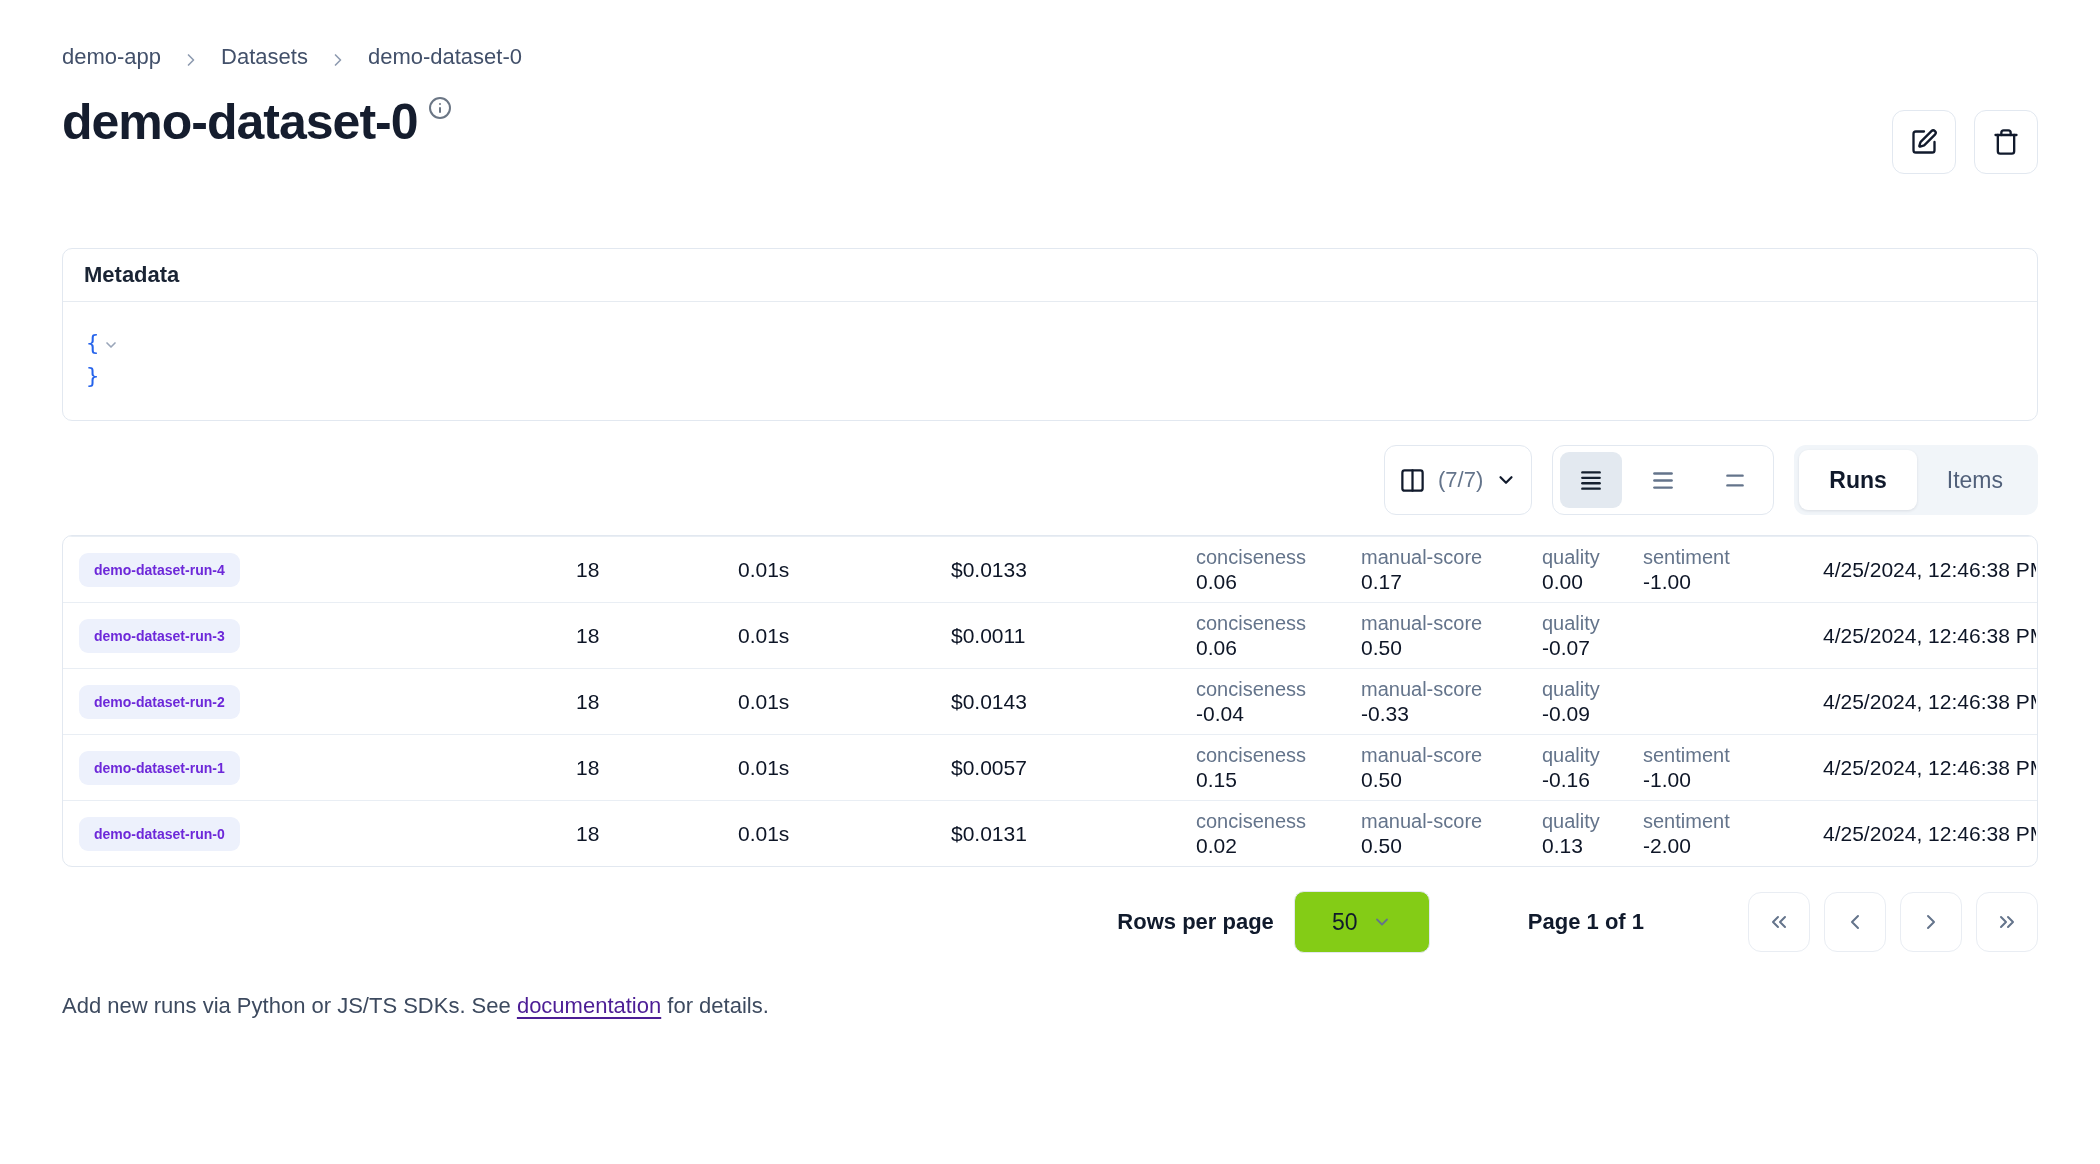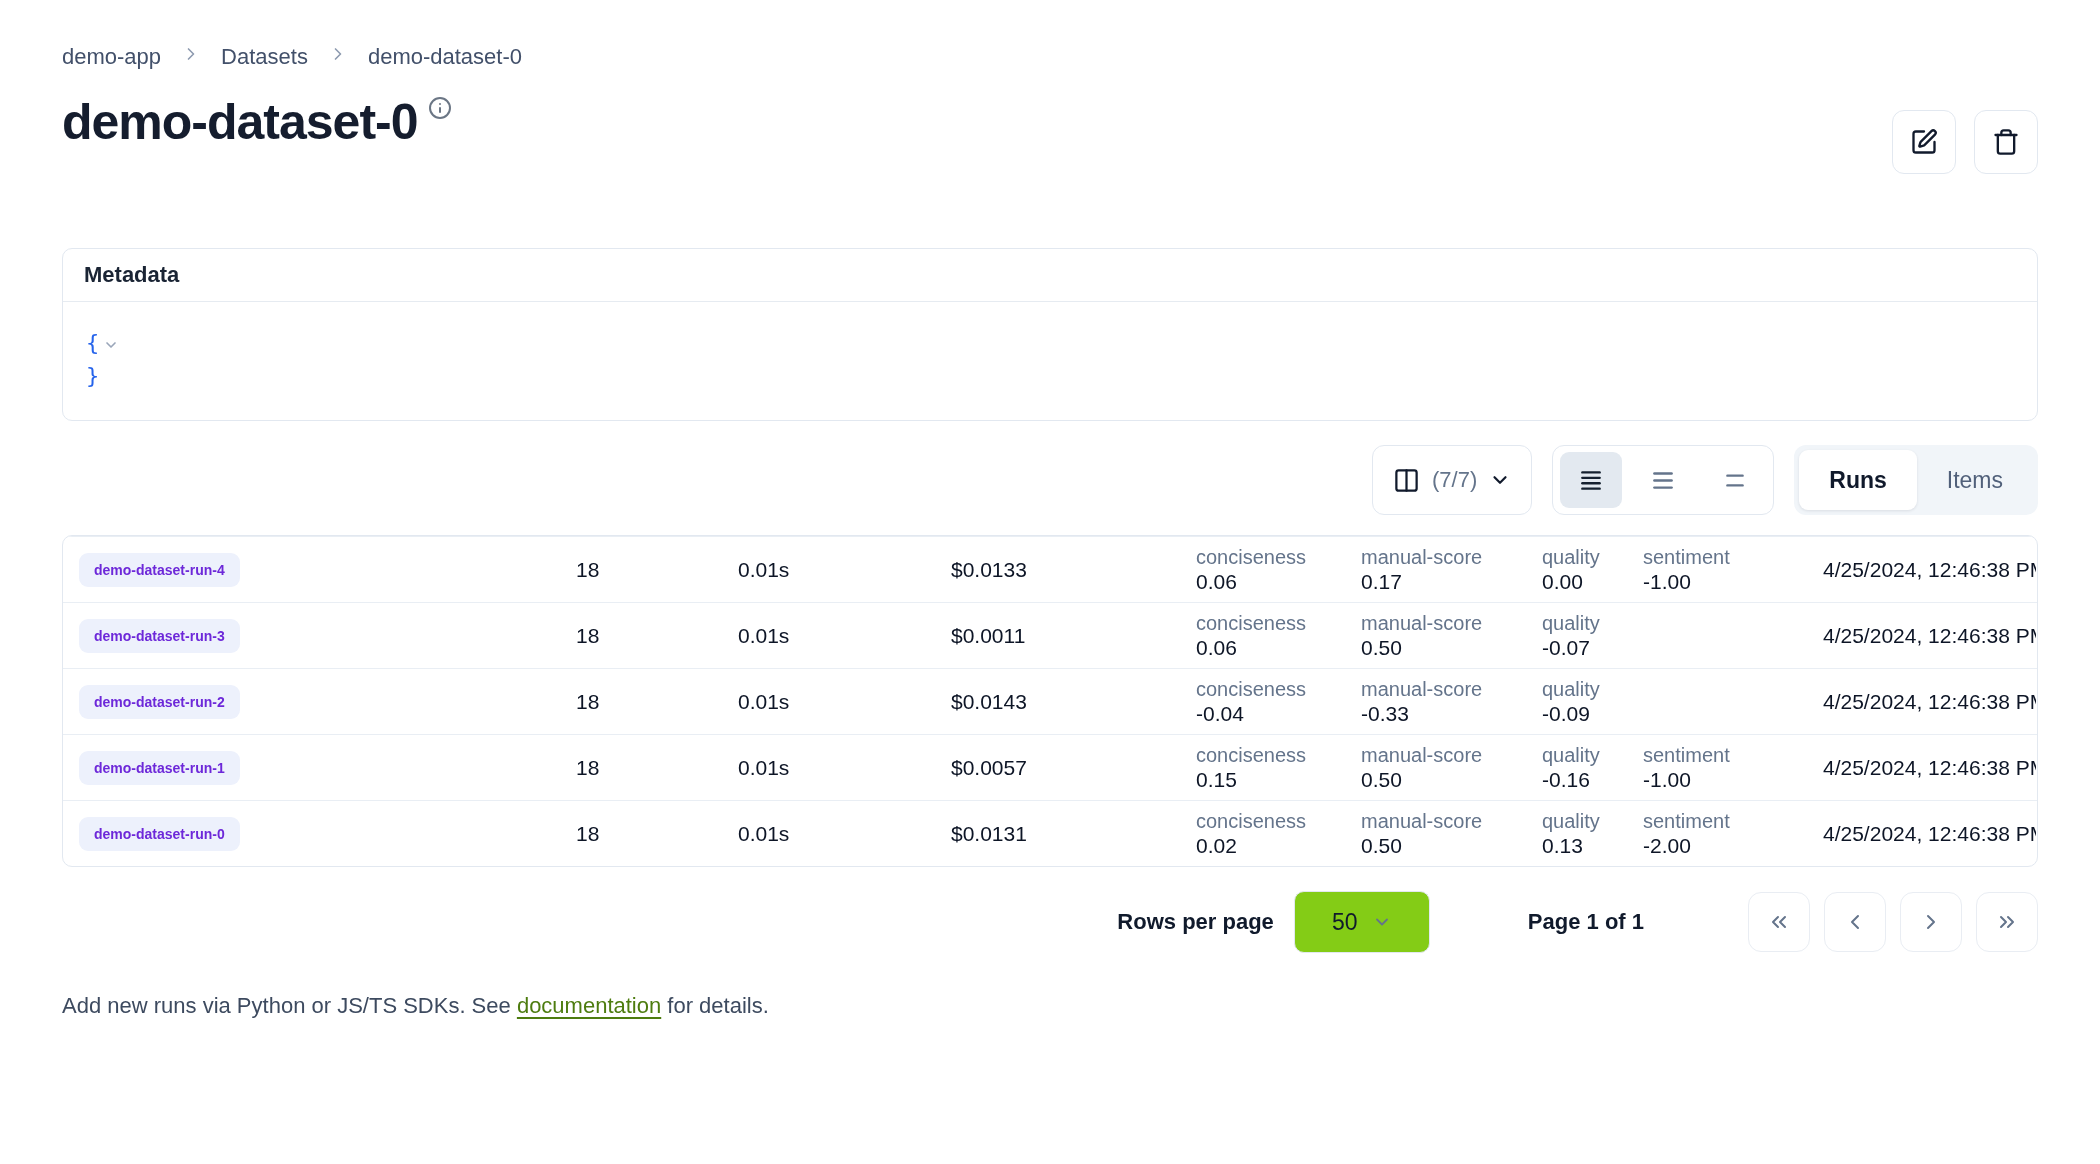--- a/index.html
+++ b/index.html
@@ -6,21 +6,21 @@
   html, body { width: 2100px; height: 1164px; }
   body {
     font-family: "Liberation Sans", "DejaVu Sans", sans-serif;
     background: #ffffff;
     color: #0d1526;
     overflow: hidden;
   }
   .page { width: 2100px; height: 1164px; padding: 44px 62px 0 62px; }
 
   
-  .breadcrumb { display: flex; align-items: flex-start; gap: 20px; margin-bottom: 24px; }
+  .breadcrumb { display: flex; align-items: flex-end; gap: 20px; margin-bottom: 24px; }
   .crumb { font-size: 22px; font-weight: 500; color: #42506a; cursor: pointer; }
   .crumb-sep { color: #8e9bb0; display: flex; align-items: center; }
 
   
   .title-row { display: flex; justify-content: space-between; align-items: flex-start; margin-bottom: 74px; }
   .title-wrap { display: flex; align-items: flex-start; gap: 10px; }
   h1.page-title { font-size: 50px; font-weight: 800; letter-spacing: -1px; color: #151d2e; line-height: 56px; }
   .info-icon { color: #6b7685; margin-top: 2px; }
   .actions { display: flex; gap: 18px; margin-top: 16px; }
   .icon-btn {
@@ -43,21 +43,21 @@
   .json-line { display: flex; align-items: center; }
   .json-line.indent { padding-left: 27px; }
   .json-punct { color: #2563eb; }
   .json-key { color: #2563eb; }
   .json-str { color: #374151; margin-left: 13px; }
   .json-caret { color: #9aa6b9; margin-left: 4px; margin-top: 4px; cursor: pointer; }
 
   
   .toolbar { display: flex; justify-content: flex-end; align-items: center; gap: 20px; margin-bottom: 20px; }
   .col-select-btn {
-    height: 70px; padding: 0 20px; border: 1px solid #e2e8f0; border-radius: 12px;
+    height: 70px; padding: 0 14px; border: 1px solid #e2e8f0; border-radius: 12px;
     background: #fff; display: flex; align-items: center; gap: 12px; cursor: pointer;
   }
   .col-select-btn .count { font-size: 22px; color: #64748b; }
   .col-select-btn { color: #111a2c; }
   .segmented {
     height: 70px; border: 1px solid #e2e8f0; border-radius: 12px; background: #fff;
     display: flex; align-items: center; gap: 10px; padding: 0 7px;
   }
   .seg-opt {
     width: 62px; height: 56px; border-radius: 9px; display: flex; align-items: center;
@@ -104,21 +104,21 @@
   .rpp-select .chev { color: #64748b; }
   .page-label { margin-left: 98px; font-size: 22px; font-weight: 700; color: #101a2c; }
   .pager { display: flex; gap: 14px; margin-left: 104px; }
   .pager-btn {
     width: 62px; height: 60px; border: 1px solid #e9edf3; border-radius: 13px; background: #fff;
     display: flex; align-items: center; justify-content: center; color: #64748b; cursor: pointer;
   }
 
   
   .footer-note { margin-top: 40px; font-size: 22px; color: #3d4a5f; }
-  .footer-note a { color: #4d7c0f; text-decoration: underline; text-underline-offset: 4px; cursor: pointer; }
+  .footer-note a { color: #4c1d95; text-decoration: underline; text-underline-offset: 4px; cursor: pointer; }
 
   svg { display: block; }
 </style>
 </head>
 <body>
 
 <div class="page">
 
   <nav class="breadcrumb">
     <span class="crumb">demo-app</span>

